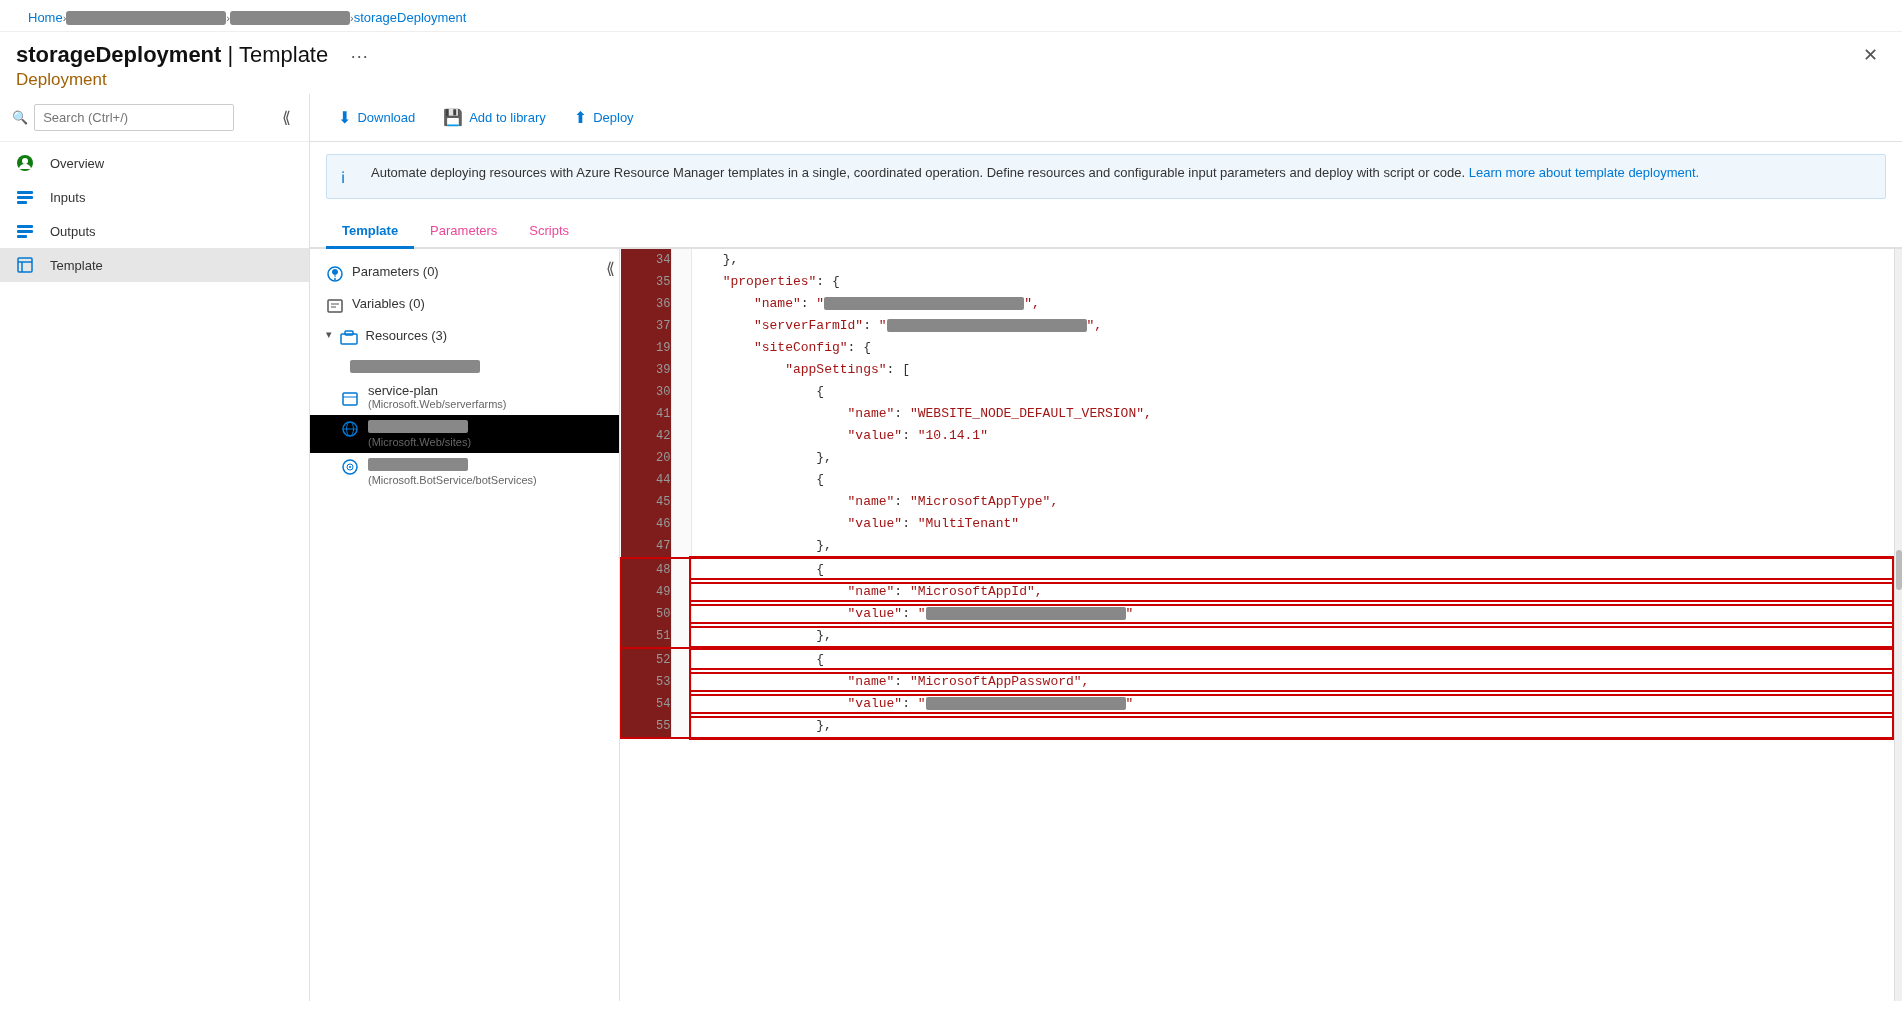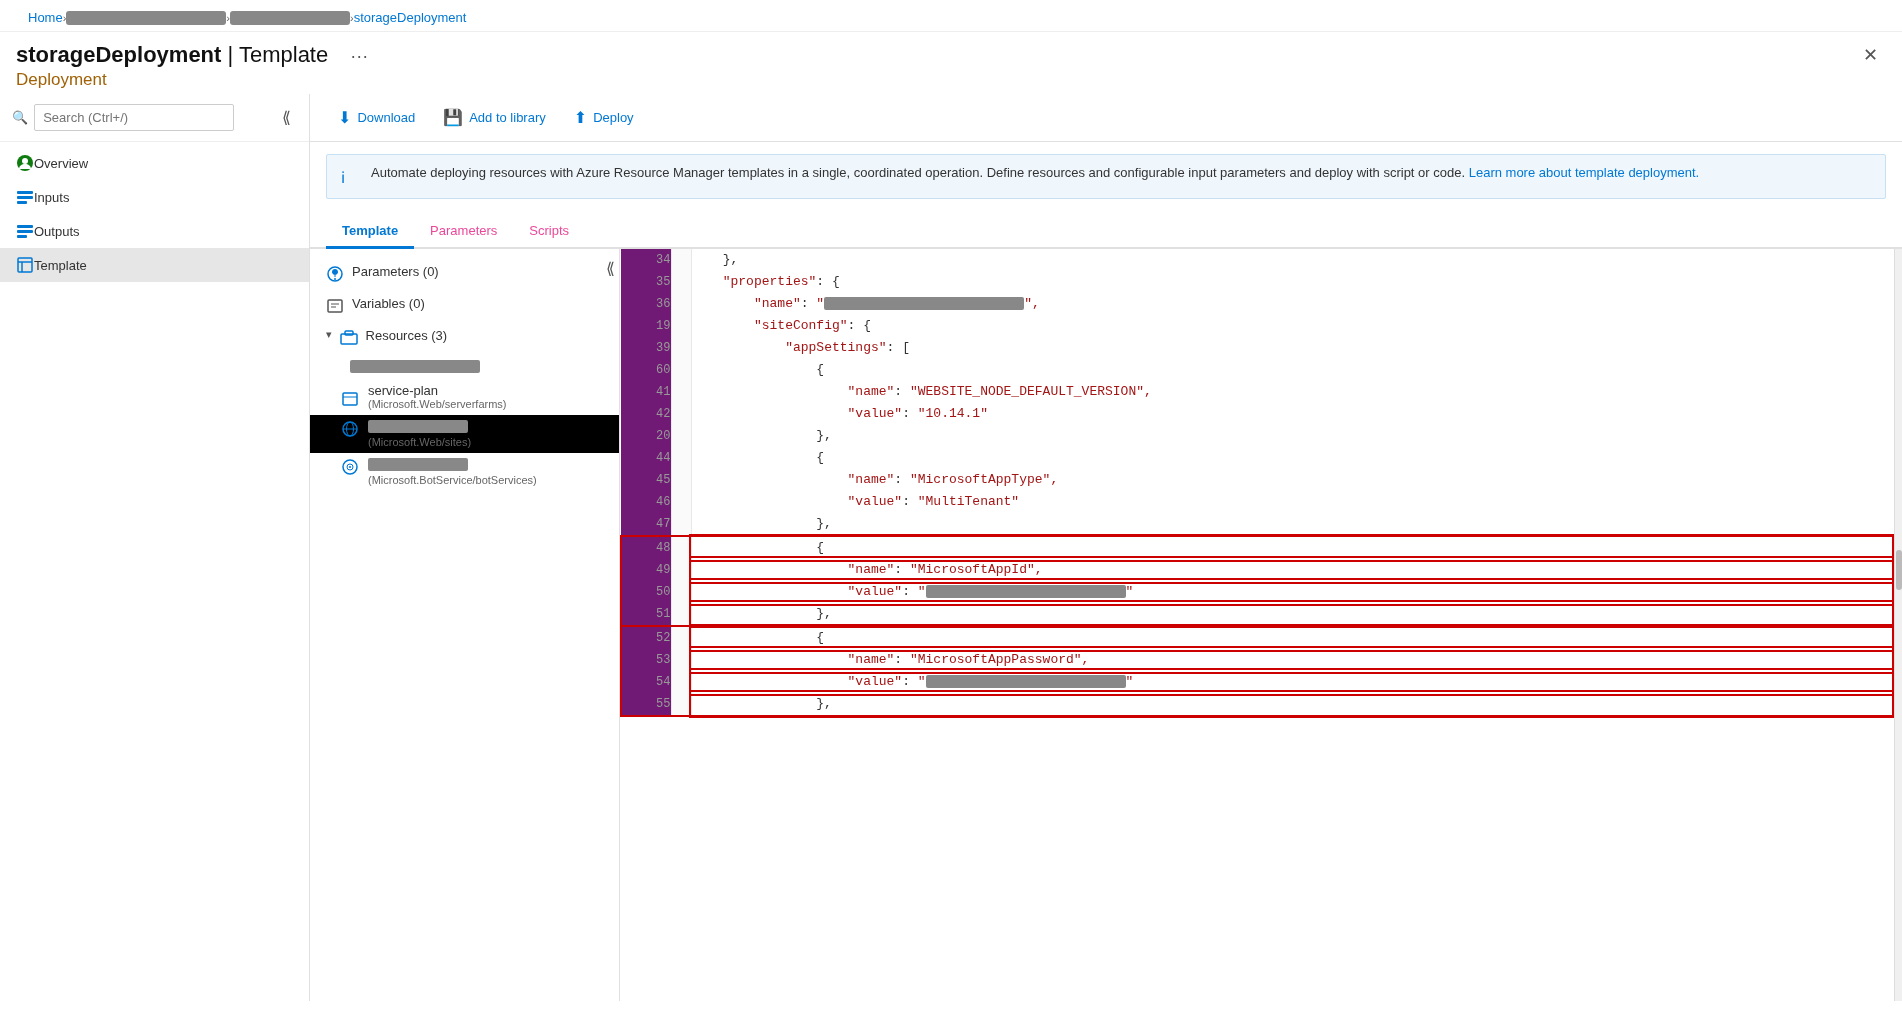--- a/index.html
+++ b/index.html
@@ -22,21 +22,21 @@
     
     .main-layout { display: flex; height: calc(1017px - 110px); }
 
     
     .sidebar { width: 310px; min-width: 310px; border-right: 1px solid #e0e0e0; display: flex; flex-direction: column; }
     .search-bar { padding: 10px 12px; display: flex; align-items: center; gap: 6px; border-bottom: 1px solid #eee; }
     .search-input { border: 1px solid #ccc; border-radius: 2px; padding: 5px 8px; font-size: 13px; width: 200px; color: #999; }
     .collapse-btn { background: none; border: none; cursor: pointer; font-size: 16px; color: #555; padding: 4px 6px; margin-left: auto; }
 
     .sidebar-nav { padding: 4px 0; }
-    .nav-item { display: flex; align-items: center; gap: 0; padding: 8px 16px; cursor: pointer; font-size: 13px; color: #333; }
+    .nav-item { display: flex; align-items: center; gap: 16px; padding: 8px 16px; cursor: pointer; font-size: 13px; color: #333; }
     .nav-item.active { background: #e6e6e6; }
     .nav-icon { width: 18px; height: 18px; display: flex; align-items: center; justify-content: center; }
 
     
     .toolbar { display: flex; align-items: center; gap: 4px; padding: 8px 16px; border-bottom: 1px solid #e0e0e0; }
     .toolbar-btn { display: flex; align-items: center; gap: 6px; padding: 6px 12px; border: none; background: none; cursor: pointer; font-size: 13px; color: #0078d4; }
 
     
     .content-area { flex: 1; display: flex; flex-direction: column; overflow: hidden; }
 
@@ -61,21 +61,21 @@
     .tree-icon { min-width: 18px; margin-top: 1px; }
     .tree-text { display: flex; flex-direction: column; }
     .tree-sub { font-size: 11px; color: #666; }
     .blurred { background: #888; border-radius: 2px; display: inline-block; height: 13px; }
     .tree-expander { color: #555; font-size: 11px; }
 
     
     .code-panel { flex: 1; overflow: auto; font-family: 'Consolas', 'Courier New', monospace; font-size: 13px; background: #fff; }
     .code-table { width: 100%; border-collapse: collapse; }
     .code-table td { padding: 0; vertical-align: top; }
-    .line-numbers { width: 50px; text-align: right; padding: 0 12px 0 8px; color: #999; background: #701a75; border-right: 1px solid #e8e8e8; user-select: none; }
+    .line-numbers { width: 50px; text-align: right; padding: 0 12px 0 8px; color: #999; background: #7f1d1d; border-right: 1px solid #e8e8e8; user-select: none; }
     .line-numbers span { display: block; line-height: 22px; font-size: 12px; }
     .code-gutter { width: 20px; border-right: 1px solid #e8e8e8; background: #fafafa; }
     .code-content { padding-left: 8px; }
     .code-line { display: block; line-height: 22px; white-space: pre; }
     .str { color: #a31515; }
     .key { color: #a31515; }
     .punc { color: #333; }
 
     
     .code-panel::-webkit-scrollbar { width: 8px; }
@@ -314,39 +314,48 @@
                 <td class="line-numbers">
                   <span>36</span>
                 </td>
                 <td class="code-gutter"></td>
                 <td class="code-content">
                   <span class="code-line"><span class="punc">        </span><span class="key">"name"</span><span class="punc">: </span><span class="str">"</span><span class="blurred" style="width:200px;height:13px;display:inline-block;vertical-align:middle;"></span><span class="str">",</span></span>
                 </td>
               </tr>
               <tr>
                 <td class="line-numbers">
+                  <span>37</span>
+                </td>
+                <td class="code-gutter"></td>
+                <td class="code-content">
+                  <span class="code-line"><span class="punc">        </span><span class="key">"serverFarmId"</span><span class="punc">: </span><span class="str">"</span><span class="blurred" style="width:200px;height:13px;display:inline-block;vertical-align:middle;"></span><span class="str">",</span></span>
+                </td>
+              </tr>
+              <tr>
+                <td class="line-numbers">
                   <span>19</span>
                 </td>
                 <td class="code-gutter"></td>
                 <td class="code-content">
                   <span class="code-line"><span class="punc">        </span><span class="key">"siteConfig"</span><span class="punc">: </span><span class="punc">{</span></span>
                 </td>
               </tr>
               <tr>
                 <td class="line-numbers">
                   <span>39</span>
                 </td>
                 <td class="code-gutter"></td>
                 <td class="code-content">
                   <span class="code-line"><span class="punc">            </span><span class="key">"appSettings"</span><span class="punc">: </span><span class="punc">[</span></span>
                 </td>
               </tr>
               <tr>
                 <td class="line-numbers">
-                  <span>60</span>
+                  <span>30</span>
                 </td>
                 <td class="code-gutter"></td>
                 <td class="code-content">
                   <span class="code-line"><span class="punc">                {</span></span>
                 </td>
               </tr>
               <tr>
                 <td class="line-numbers">
                   <span>41</span>
                 </td>

